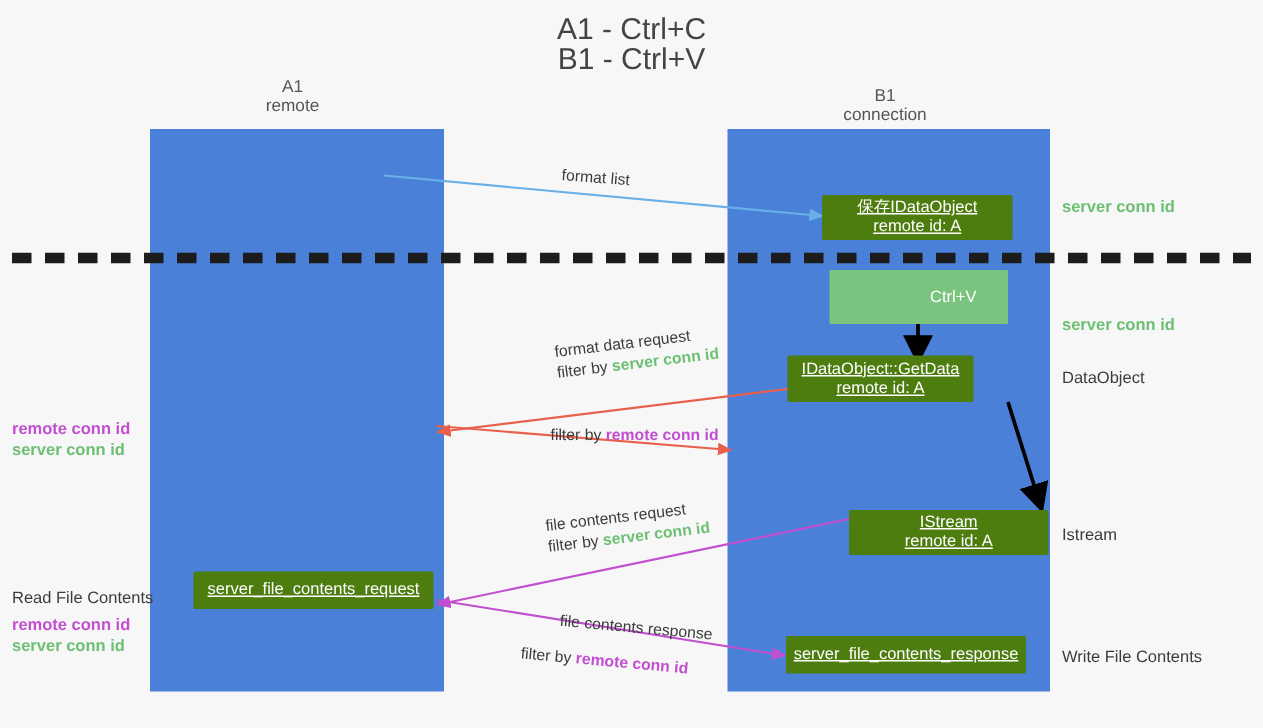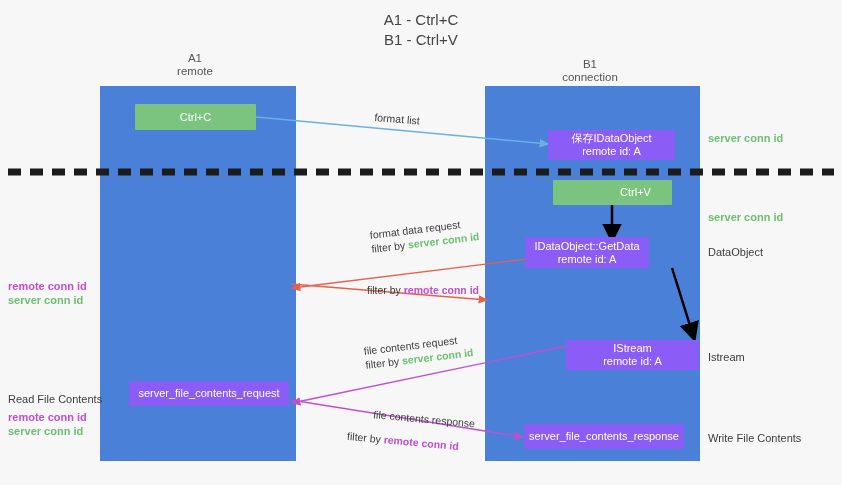--- a/index.html
+++ b/index.html
@@ -8,39 +8,39 @@
     background:#f7f7f7;
     font-family:"Liberation Sans","DejaVu Sans",sans-serif;
     overflow:hidden;
     position:relative;
   }
   #stage{position:absolute;left:0;top:0;width:842px;height:485px;}
   svg.layer{position:absolute;left:0;top:0;width:842px;height:485px;pointer-events:none;}
 
   .title{
     position:absolute;left:0;top:10px;width:842px;
-    text-align:center;font-size:15px;color:#444;line-height:20px;
+    text-align:center;font-size:20px;color:#444;line-height:20px;
     white-space:pre-line;
   }
 
   .colhead{
     position:absolute;text-align:center;font-size:11.5px;color:#555;
     line-height:13px;white-space:pre-line;
   }
 
   .lane{position:absolute;background:#4a80d8;}
 
   .node{
     position:absolute;box-sizing:border-box;
     display:flex;align-items:center;justify-content:center;
     text-align:center;color:#ffffff;font-size:11px;line-height:13px;
     white-space:pre-line;border-radius:1px;
   }
   .node.green{background:#7bc47f;}
-  .node.orange{background:#8b5cf6;}
+  .node.orange{background:#4d7c0f;text-decoration:underline;}
 
   .sidelabel{
     position:absolute;font-size:11px;line-height:14px;color:#444;
     white-space:pre-line;
   }
   .green-t{color:#6cbf73;font-weight:bold;}
   .magenta-t{color:#c14fd0;font-weight:bold;}
   .plain-t{color:#3c3c3c;}
 
   .arrowlabel{
@@ -94,26 +94,25 @@
 
     <line x1="552" y1="256" x2="292" y2="288" stroke="#e8604c" stroke-width="1.4" marker-end="url(#ah-red)"></line>
     <line x1="291" y1="284" x2="487" y2="300" stroke="#e8604c" stroke-width="1.4" marker-end="url(#ah-red)"></line>
 
     <line x1="566" y1="346" x2="292" y2="403" stroke="#c14fd0" stroke-width="1.4" marker-end="url(#ah-mag)"></line>
     <line x1="291" y1="400" x2="523" y2="437" stroke="#c14fd0" stroke-width="1.4" marker-end="url(#ah-mag)"></line>
 
     <line x1="8" y1="172" x2="834" y2="172" stroke="#1c1c1c" stroke-width="7" stroke-dasharray="13 9" stroke-linecap="butt"></line>
   </svg>
 
-  <div class="node green" style="left:135px;top:104px;width:121px;height:26px;">Ctrl+C</div>
 
   <div class="node orange" style="left:548px;top:130px;width:127px;height:30px;">保存IDataObject
 remote id: A</div>
 
-  <div class="node green" style="left:553px;top:180px;width:119px;height:25px;padding-left:46px;">Ctrl+V</div>
+  <div class="node green" style="left:553px;top:180px;width:119px;height:36px;padding-left:46px;">Ctrl+V</div>
 
   <div class="node orange" style="left:525px;top:237px;width:124px;height:31px;">IDataObject::GetData
 remote id: A</div>
 
 
 
   <div class="node orange" style="left:566px;top:340px;width:133px;height:30px;">IStream
 remote id: A</div>
 
   <div class="node orange" style="left:129px;top:381px;width:160px;height:25px;">server_file_contents_request</div>

